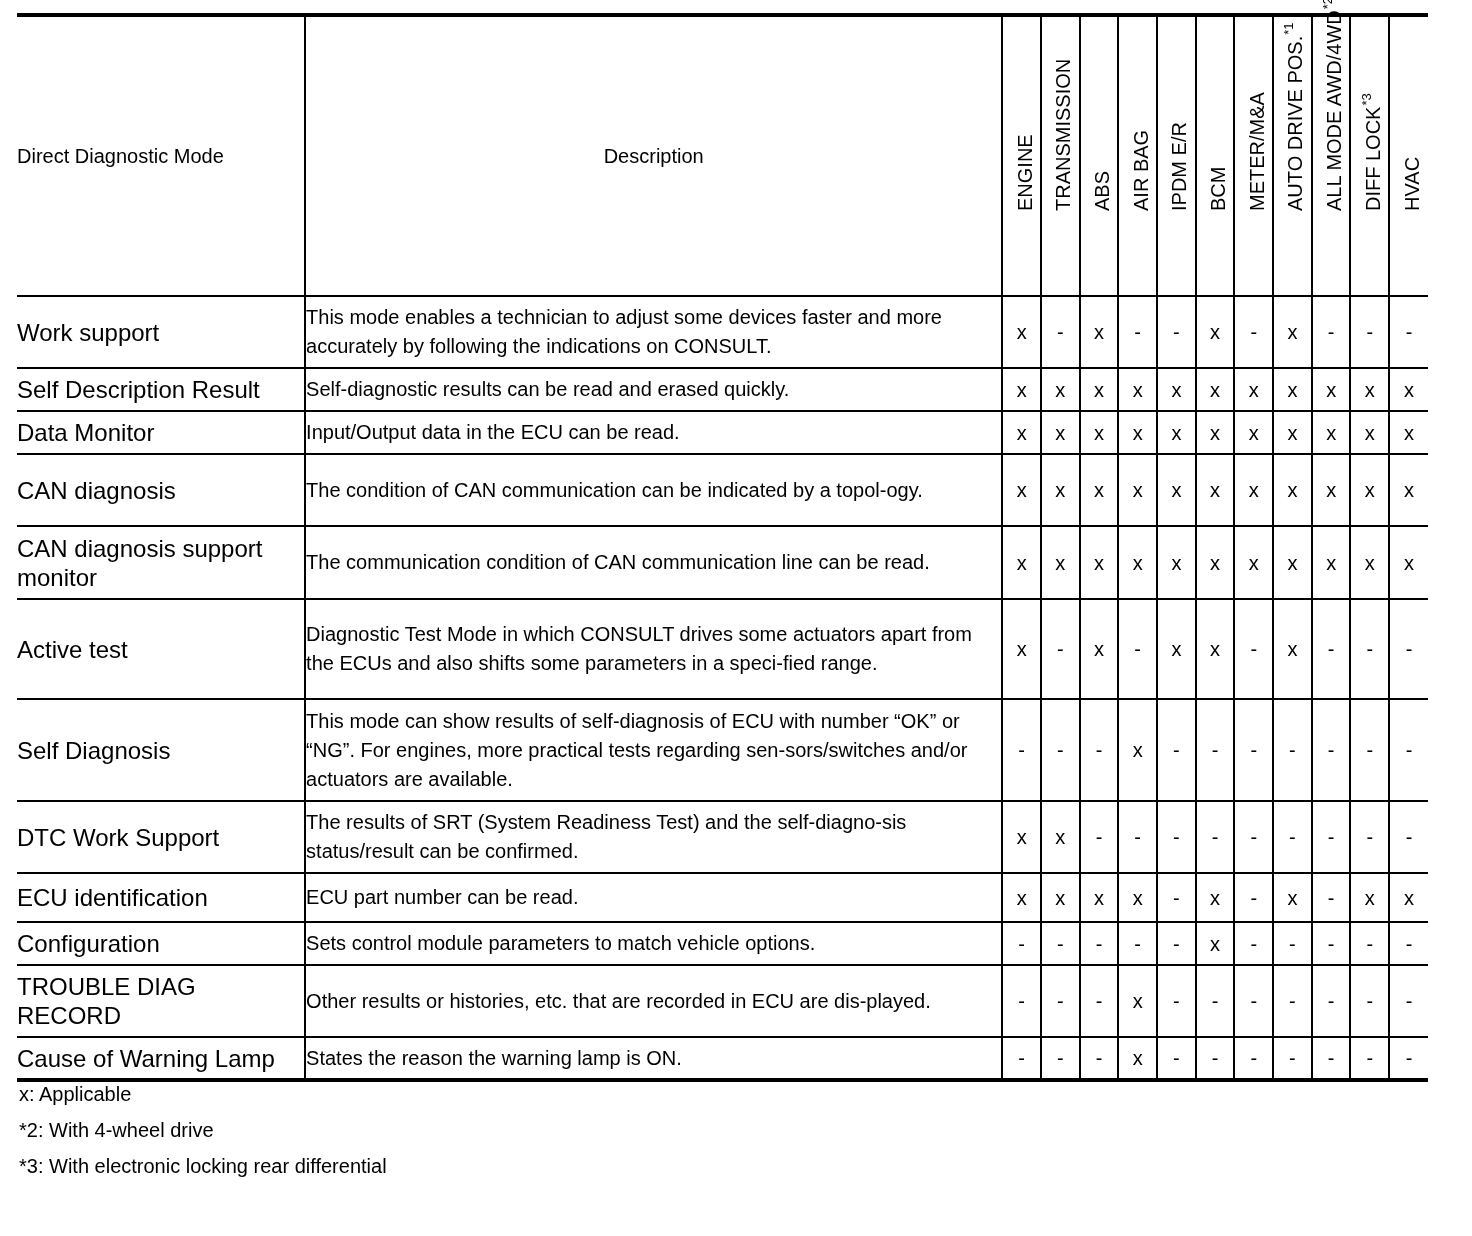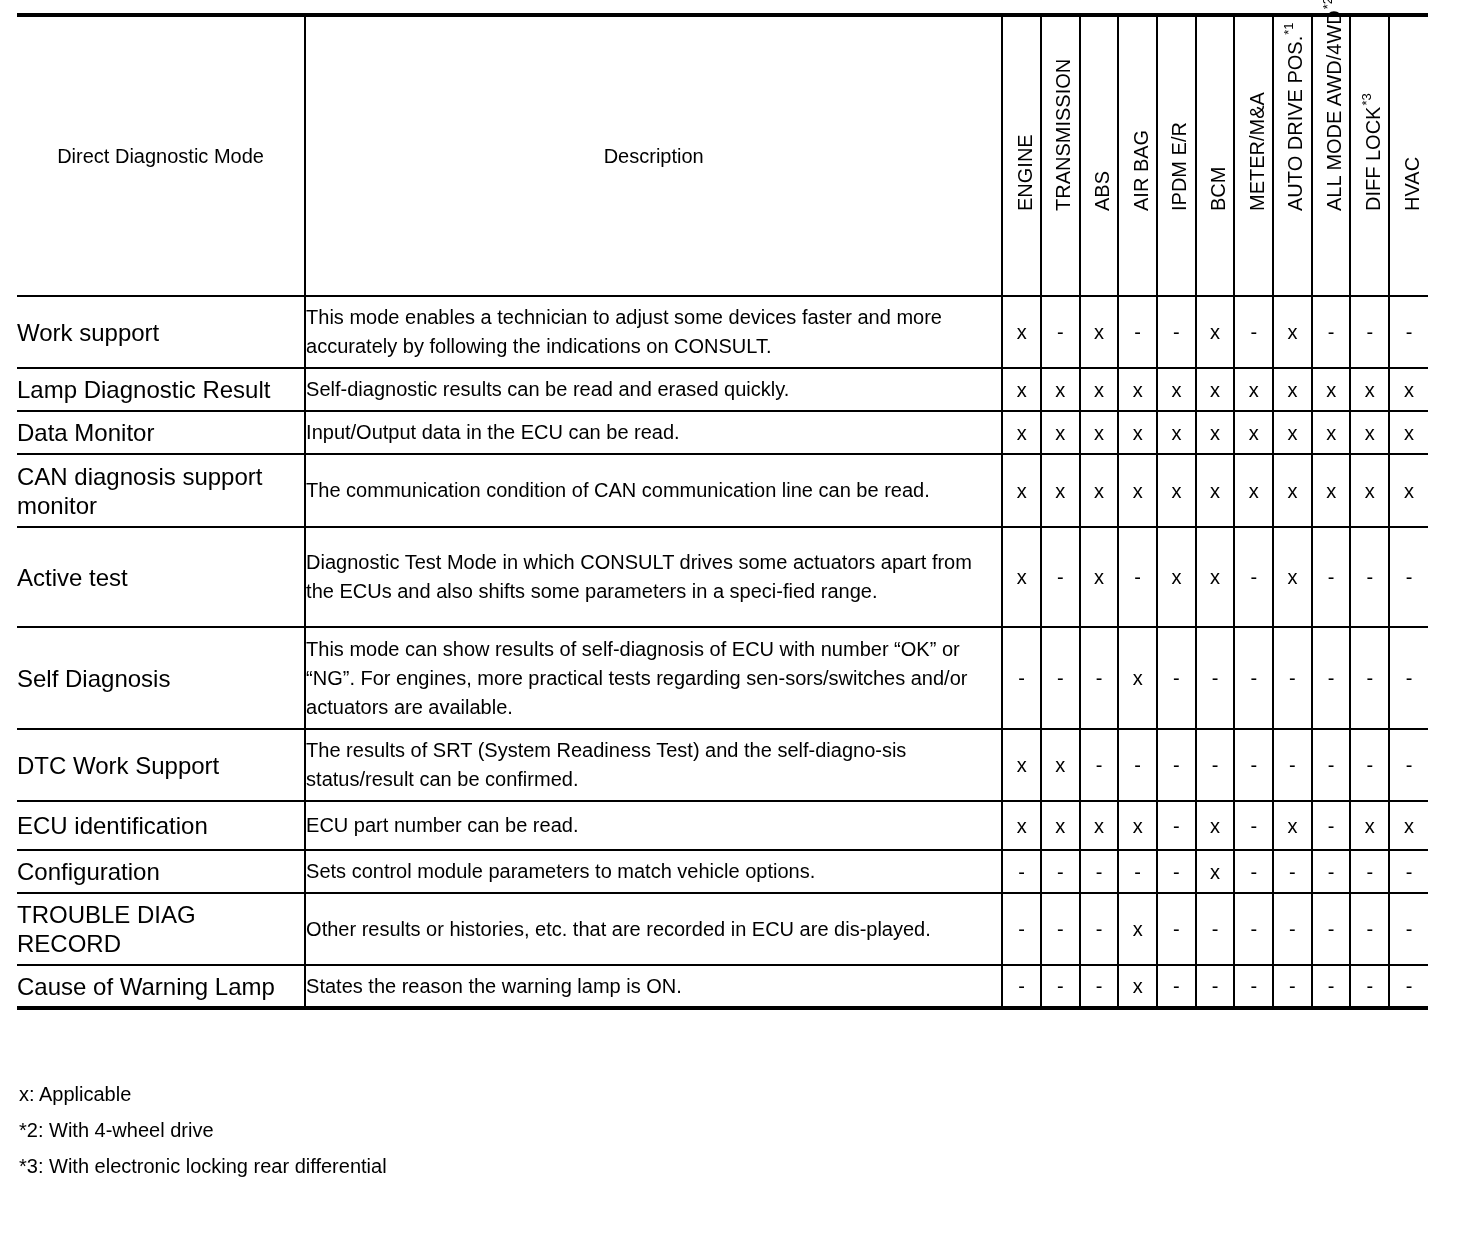--- a/index.html
+++ b/index.html
@@ -34,21 +34,21 @@
     border-top: 2px solid #000;
     border-bottom: 2px solid #000;
     border-left: 2px solid #000;
     border-right: 2px solid #000;
     padding: 0;
     vertical-align: middle;
     font-weight: normal;
   }
   table.diag tr > *:first-child { border-left: none; }
   table.diag tr > *:last-child { border-right: none; }
-  table.diag thead tr th { border-top: 4px solid #000; height: 278px; text-align: center; }
+  table.diag thead tr th { border-top: 4px solid #000; height: 278px; }
   table.diag tbody tr:last-child td { border-bottom: 4px solid #000; }
   table.diag th.thin, table.diag td.thin { border-left-width: 1px; }
 
   th.h-mode, th.h-desc {
     font-size: 20px;
     text-align: center;
     padding-bottom: 4px;
   }
   th.h-mode { text-align: left; padding-left: 27px; }
 
@@ -165,37 +165,52 @@
           <td class="cell">-</td>
           <td class="cell thin">-</td>
           <td class="cell">x</td>
           <td class="cell">-</td>
           <td class="cell thin">x</td>
           <td class="cell">-</td>
           <td class="cell">-</td>
           <td class="cell thin">-</td>
         </tr>
         <tr style="height: 43px;">
-          <td class="mode">Lamp Diagnostic Result</td>
+          <td class="mode">Self Description Result</td>
           <td class="desc">Self-diagnostic results can be read and erased quickly.</td>
           <td class="cell">x</td>
           <td class="cell">x</td>
           <td class="cell">x</td>
           <td class="cell">x</td>
           <td class="cell thin">x</td>
           <td class="cell">x</td>
           <td class="cell">x</td>
           <td class="cell thin">x</td>
           <td class="cell">x</td>
           <td class="cell">x</td>
           <td class="cell thin">x</td>
         </tr>
         <tr style="height: 43px;">
           <td class="mode">Data Monitor</td>
           <td class="desc">Input/Output data in the ECU can be read.</td>
+          <td class="cell">x</td>
+          <td class="cell">x</td>
+          <td class="cell">x</td>
+          <td class="cell">x</td>
+          <td class="cell thin">x</td>
+          <td class="cell">x</td>
+          <td class="cell">x</td>
+          <td class="cell thin">x</td>
+          <td class="cell">x</td>
+          <td class="cell">x</td>
+          <td class="cell thin">x</td>
+        </tr>
+        <tr style="height: 72px;">
+          <td class="mode">CAN diagnosis</td>
+          <td class="desc">The condition of CAN communication can be indicated by a topol-ogy.</td>
           <td class="cell">x</td>
           <td class="cell">x</td>
           <td class="cell">x</td>
           <td class="cell">x</td>
           <td class="cell thin">x</td>
           <td class="cell">x</td>
           <td class="cell">x</td>
           <td class="cell thin">x</td>
           <td class="cell">x</td>
           <td class="cell">x</td>

